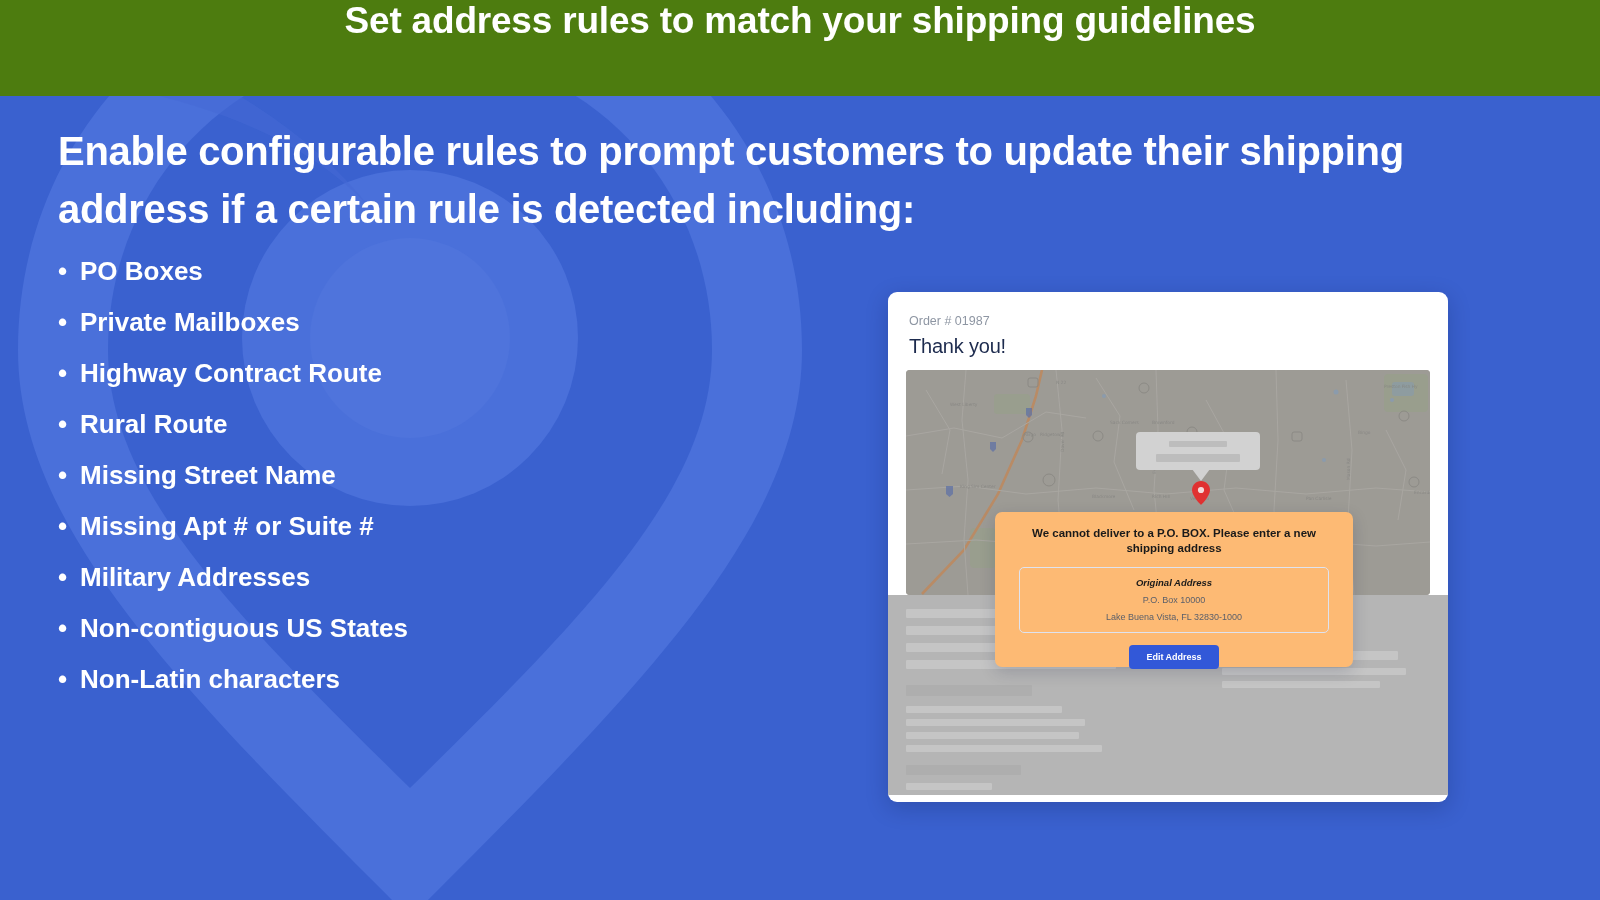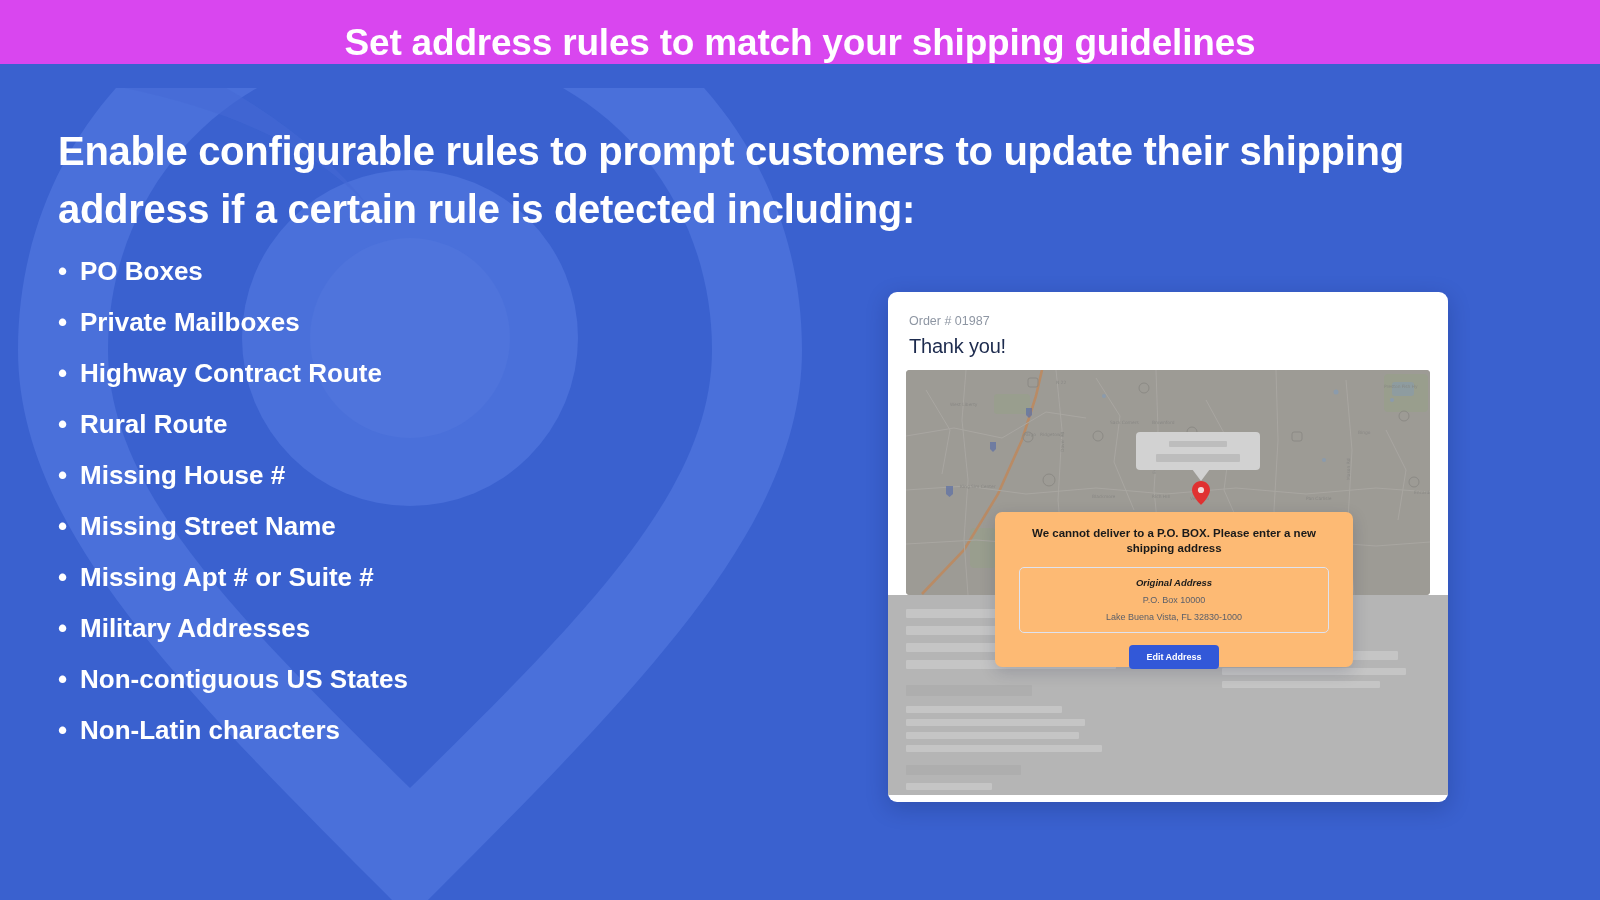--- a/index.html
+++ b/index.html
@@ -17,24 +17,24 @@
     height: 900px;
     background: #3a61cf;
     overflow: hidden;
   }
 
   
   .banner {
     position: absolute;
     left: 0; top: 0;
     width: 1600px;
-    height: 64px;
-    background: #d946ef;
+    height: 96px;
+    background: #4d7c0f;
     display: flex;
-    align-items: flex-end;
+    align-items: flex-start;
     justify-content: center;
     z-index: 6;
   }
   .banner-title {
     color: #ffffff;
     font-size: 37px;
     font-weight: bold;
     letter-spacing: -0.2px;
     white-space: nowrap;
   }
@@ -261,23 +261,20 @@
         <span class="dot">•</span><span>PO Boxes</span>
       </li>
       <li class="bullet-item">
         <span class="dot">•</span><span>Private Mailboxes</span>
       </li>
       <li class="bullet-item">
         <span class="dot">•</span><span>Highway Contract Route</span>
       </li>
       <li class="bullet-item">
         <span class="dot">•</span><span>Rural Route</span>
-      </li>
-      <li class="bullet-item">
-        <span class="dot">•</span><span>Missing House #</span>
       </li>
       <li class="bullet-item">
         <span class="dot">•</span><span>Missing Street Name</span>
       </li>
       <li class="bullet-item">
         <span class="dot">•</span><span>Missing Apt # or Suite #</span>
       </li>
       <li class="bullet-item">
         <span class="dot">•</span><span>Military Addresses</span>
       </li>

